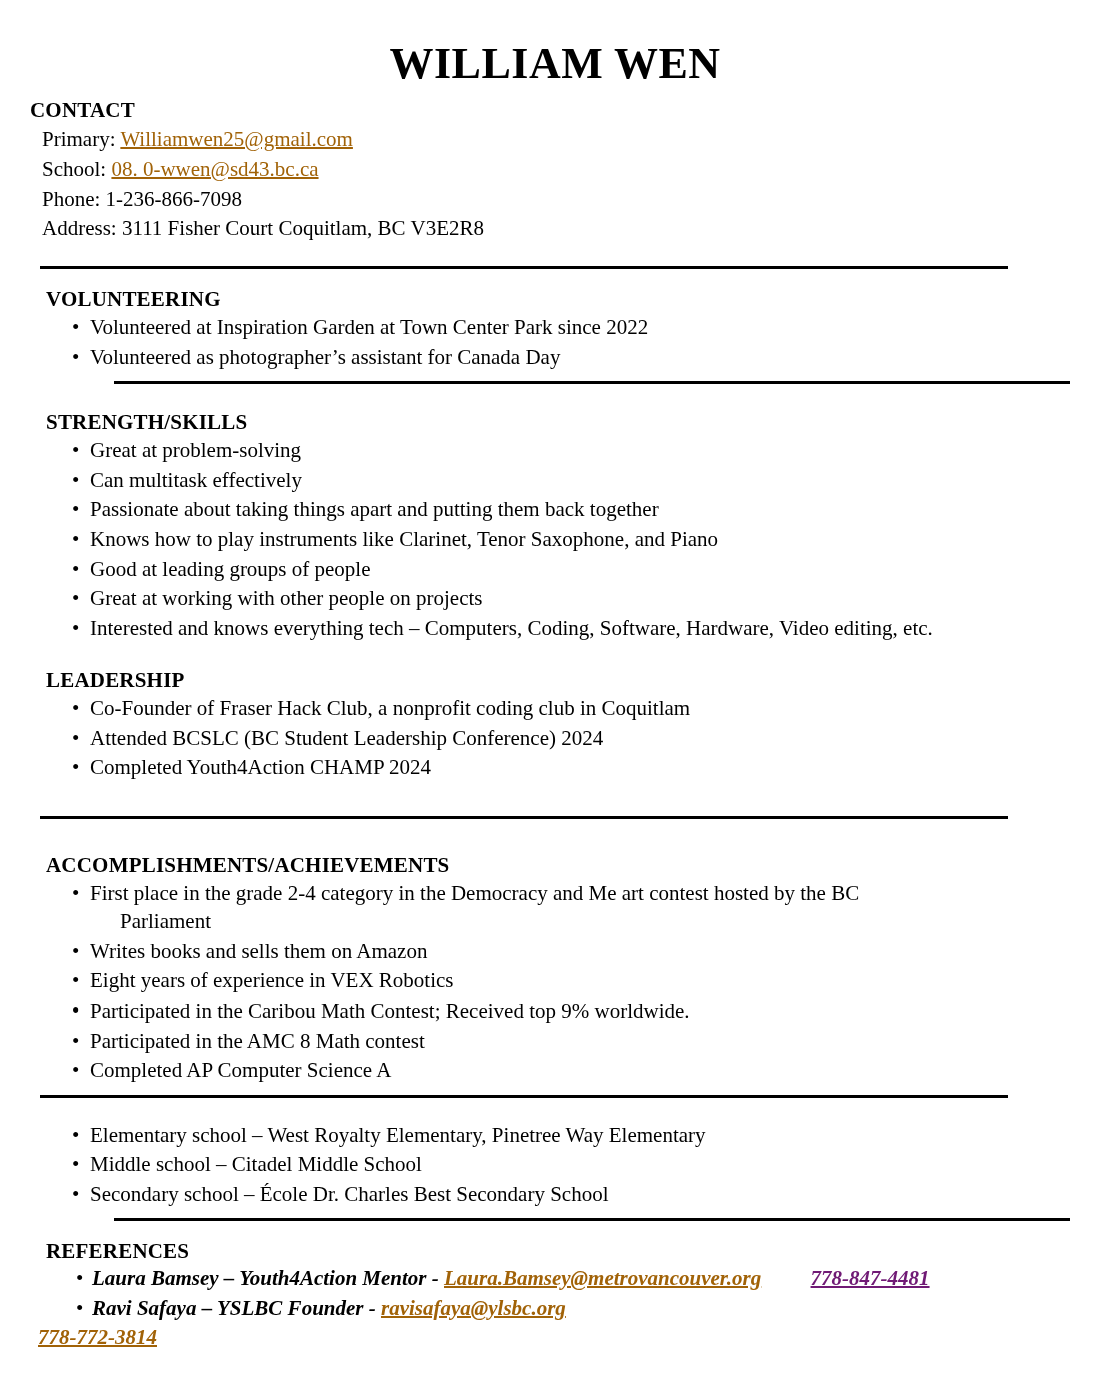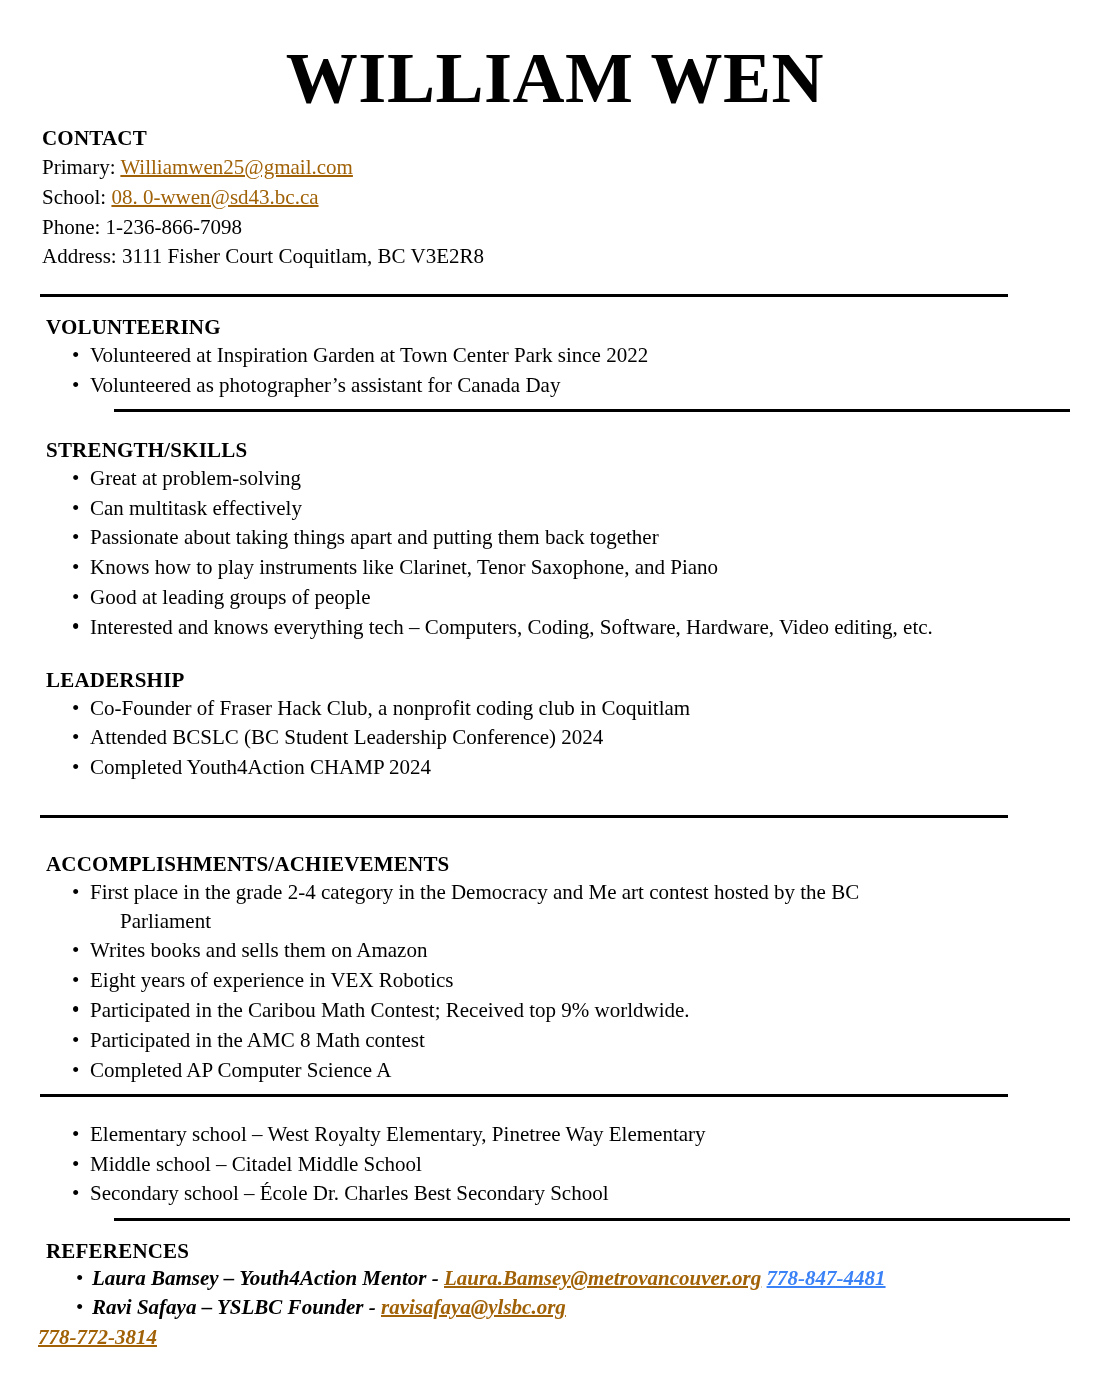--- a/index.html
+++ b/index.html
@@ -18,62 +18,63 @@
     position: relative;
     width: 1110px;
     min-height: 1394px;
     box-sizing: border-box;
     padding: 0;
   }
 
   
   .doc-title {
     text-align: center;
-    font-size: 72px;
+    font-size: 44px;
     font-weight: bold;
     letter-spacing: 0.5px;
     line-height: 1.0;
     margin: 0;
     padding-top: 42px;
     padding-bottom: 6px;
   }
 
   
   .section-heading {
     font-size: 21px;
     font-weight: bold;
     letter-spacing: 0.2px;
     margin: 0;
     padding-left: 46px;
   }
   .section-heading.contact-heading {
-    padding-left: 42px;
+    padding-left: 30px;
     padding-top: 6px;
   }
 
   
   .contact-block {
     padding-left: 42px;
     padding-top: 2px;
   }
   .contact-line {
     font-size: 21px;
     line-height: 1.42;
     white-space: nowrap;
   }
 
   a.link, .link {
     color: #a16207;
     text-decoration: underline;
     text-underline-offset: 1px;
   }
   .link-blue {
-    color: #3b82f6;
+    color: #701a75;
     text-decoration: underline;
     text-underline-offset: 1px;
+    margin-left: 44px;
   }
 
   
   .rule {
     height: 0;
     border: 0;
     border-top: 3px solid #000;
     margin: 0;
   }
   .rule-full {
@@ -189,21 +190,21 @@
   <hr class="rule rule-indent">
   <div class="sp-26"></div>
 
   <div class="section-heading">STRENGTH/SKILLS</div>
   <ul class="bullets">
     <li><span class="bullet-dot">•</span><span>Great at problem-solving</span></li>
     <li><span class="bullet-dot">•</span><span>Can multitask effectively</span></li>
     <li><span class="bullet-dot">•</span><span>Passionate about taking things apart and putting them back together</span></li>
     <li><span class="bullet-dot">•</span><span>Knows how to play instruments like Clarinet, Tenor Saxophone, and Piano</span></li>
     <li><span class="bullet-dot">•</span><span>Good at leading groups of people</span></li>
-    <li><span class="bullet-dot">•</span></li>
+    <li><span class="bullet-dot">•</span><span>Great at working with other people on projects</span></li>
     <li><span class="bullet-dot">•</span><span>Interested and knows everything tech – Computers, Coding, Software, Hardware, Video editing, etc.</span></li>
   </ul>
 
   <div class="sp-26"></div>
 
   <div class="section-heading">LEADERSHIP</div>
   <ul class="bullets">
     <li><span class="bullet-dot">•</span><span>Co-Founder of Fraser Hack Club, a nonprofit coding club in Coquitlam</span></li>
     <li><span class="bullet-dot">•</span><span>Attended BCSLC (BC Student Leadership Conference) 2024</span></li>
     <li><span class="bullet-dot">•</span><span>Completed Youth4Action CHAMP 2024</span></li>

